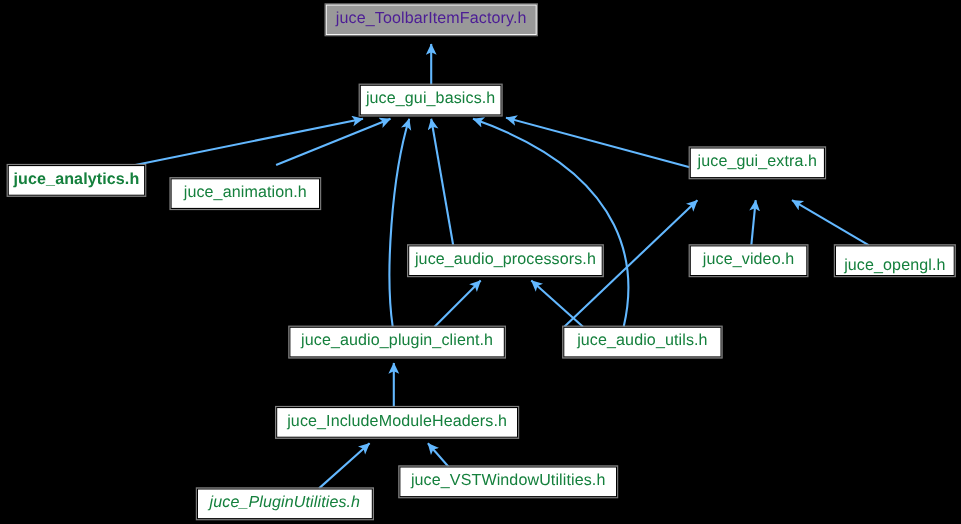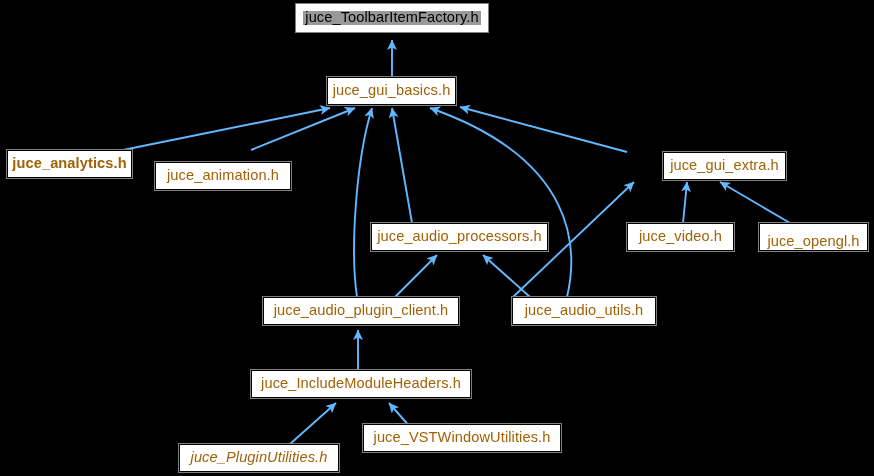--- a/index.html
+++ b/index.html
@@ -25,33 +25,33 @@
   }
   .node {
     position: absolute;
     box-sizing: border-box;
     display: flex;
     align-items: center;
     justify-content: center;
     border: 1px solid #000000;
     outline: 1px solid #808080;
     background: #ffffff;
-    color: #a16207;
+    color: #15803d;
     font-size: 14.6px;
     line-height: 1;
     letter-spacing: 0.1px;
     white-space: nowrap;
     z-index: 5;
     cursor: pointer;
   }
   .node.root {
     background: #999999;
-    border: 7px solid #ffffff;
+    border: 1px solid #ffffff;
     outline: 1px solid #808080;
-    color: #000000;
+    color: #4c1d95;
   }
   .node-label {
     display: block;
     padding-bottom: 1px;
   }
 </style>
 </head>
 <body>
 
 <div id="graph-root">
@@ -87,21 +87,21 @@
       </div>
       <div class="node" style="left: 327px; top: 77px; width: 129px; height: 28px;">
         <span class="node-label">juce_gui_basics.h</span>
       </div>
       <div class="node" style="left: 7px; top: 150px; width: 125px; height: 28px; font-weight: bold;">
         <span class="node-label">juce_analytics.h</span>
       </div>
       <div class="node" style="left: 155px; top: 162px; width: 136px; height: 28px;">
         <span class="node-label">juce_animation.h</span>
       </div>
-      <div class="node" style="left: 627px; top: 152px; width: 123px; height: 28px; margin-left: 36px;">
+      <div class="node" style="left: 627px; top: 134px; width: 123px; height: 28px;">
         <span class="node-label">juce_gui_extra.h</span>
       </div>
       <div class="node" style="left: 371px; top: 223px; width: 177px; height: 28px; align-items: center;">
         <span class="node-label">juce_audio_processors.h</span>
       </div>
       <div class="node" style="left: 627px; top: 223px; width: 107px; height: 28px;">
         <span class="node-label">juce_video.h</span>
       </div>
       <div class="node" style="left: 759px; top: 223px; width: 109px; height: 28px; align-items: flex-end;">
         <span class="node-label">juce_opengl.h</span>

